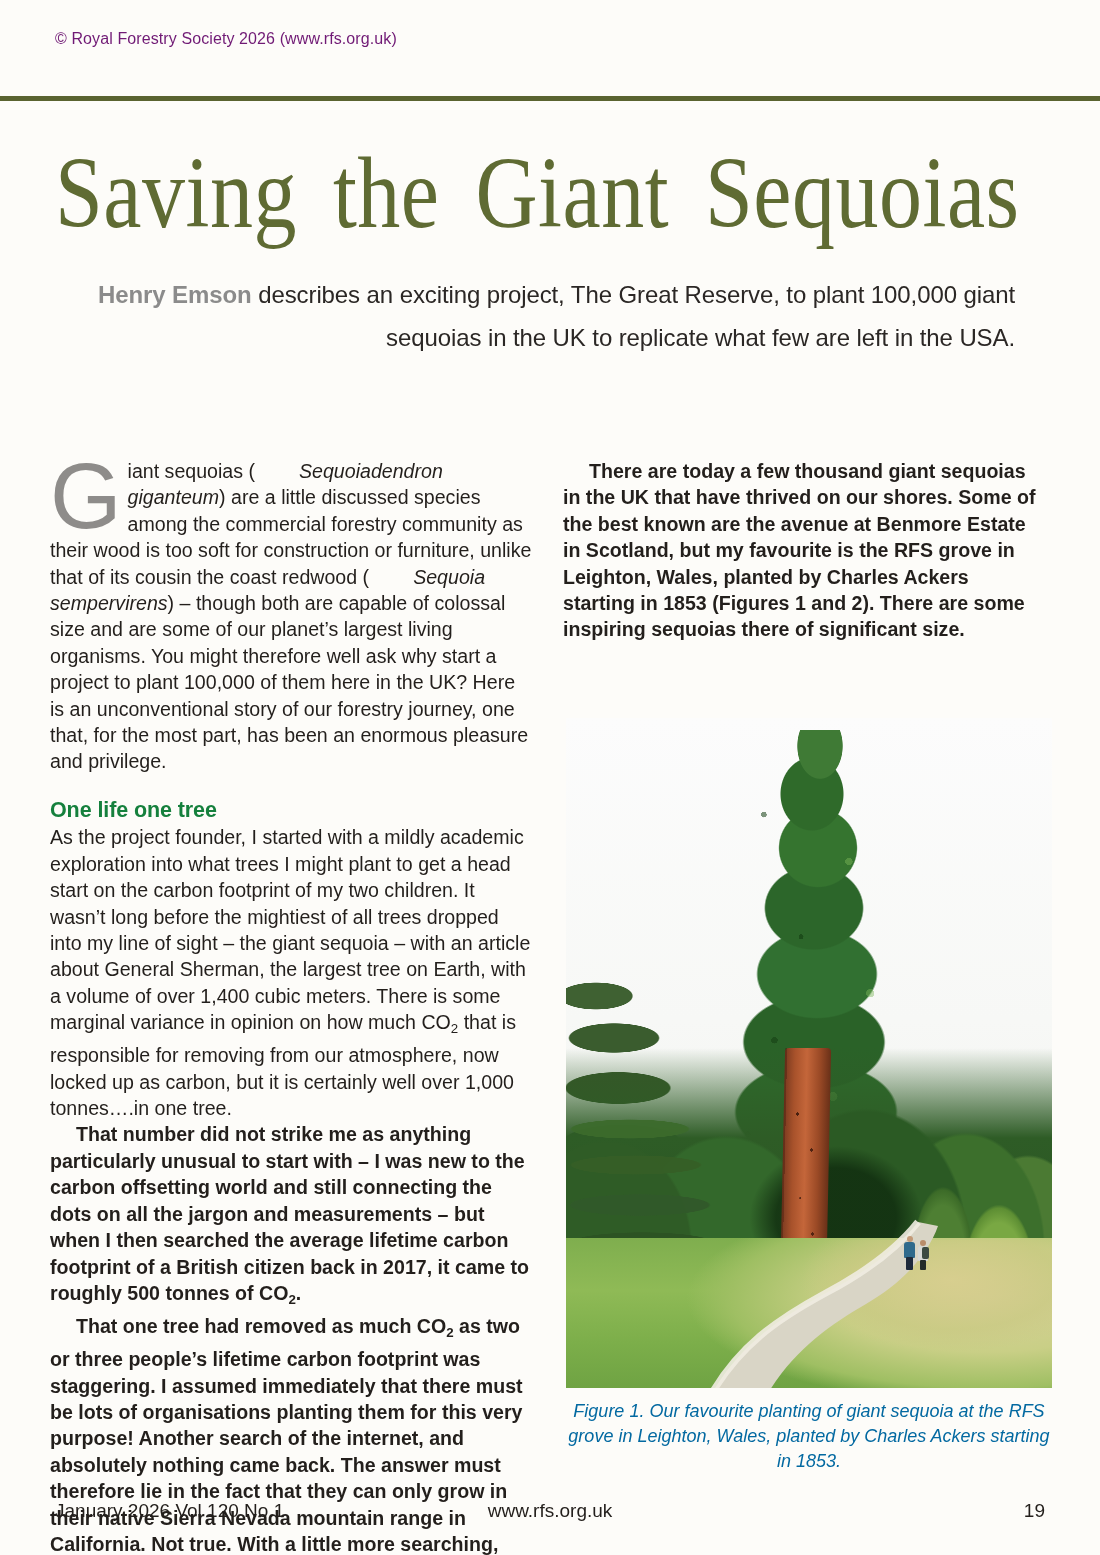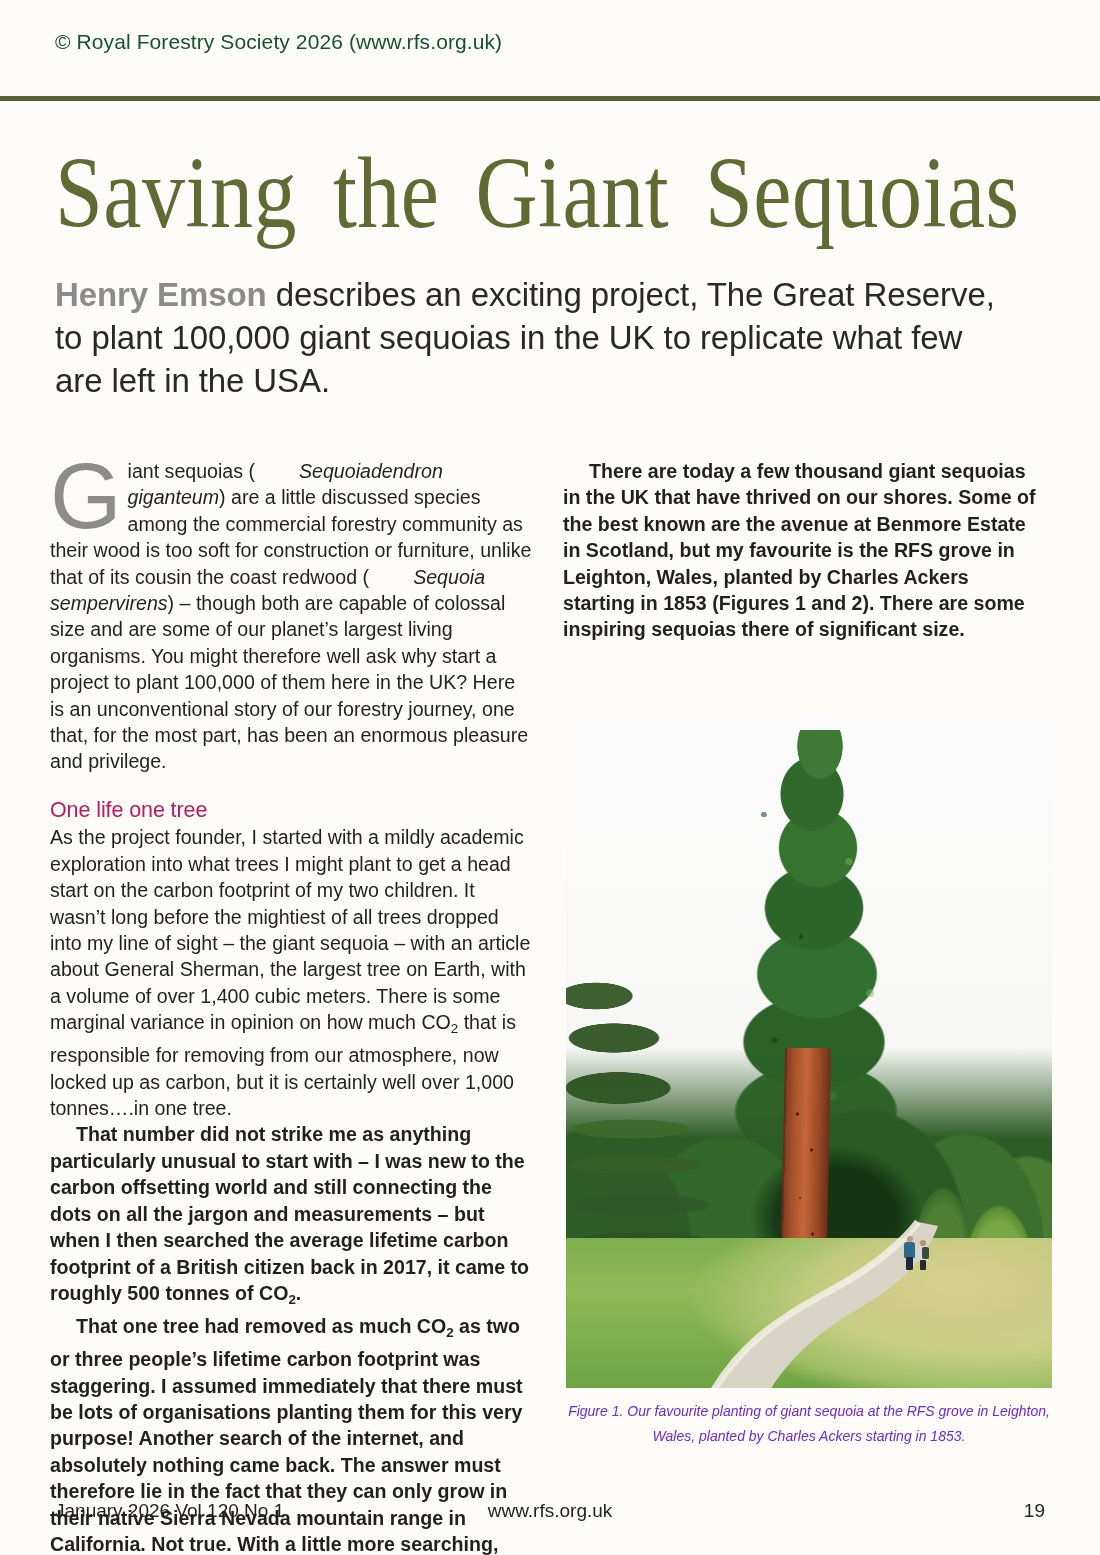--- a/index.html
+++ b/index.html
@@ -15,23 +15,23 @@
     font-family: "Liberation Sans", sans-serif;
     color: #231f1c;
     overflow: hidden;
   }
 
   
   .copyright {
     position: absolute;
     left: 55px;
     top: 30px;
-    font-size: 21px;
+    font-size: 16px;
     letter-spacing: .1px;
-    color: #14532d;
+    color: #701a75;
   }
   .header-rule {
     position: absolute;
     left: 0;
     top: 96px;
     width: 1100px;
     height: 5px;
     background: #5a6330;
   }
 
@@ -51,24 +51,25 @@
     white-space: nowrap;
   }
   .title-inner { display: inline-block; word-spacing: 14px; }
 
   
   .standfirst {
     position: absolute;
     left: 55px;
     top: 273px;
     width: 960px;
-    font-size: 33px;
+    font-size: 24px;
     line-height: 43px;
     color: #2b2725;
     letter-spacing: -0.1px;
+    text-align: right;
   }
   .standfirst .byline {
     font-weight: bold;
     color: #8b8b8b;
   }
 
   
   .col {
     position: absolute;
     top: 458px;
@@ -95,22 +96,22 @@
     line-height: 68px;
     color: #8e8c8a;
     padding: 4px 4px 0 0;
     margin-right: 2px;
   }
 
   
   .sec-head {
     margin: 22px 0 1px 0;
     font-size: 21.5px;
-    font-weight: normal;
-    color: #be185d;
+    font-weight: bold;
+    color: #15803d;
     letter-spacing: -0.1px;
   }
 
   
   .figure {
     position: absolute;
     left: 566px;
     top: 718px;
     width: 486px;
   }
@@ -246,24 +247,24 @@
   .walker-b .torso { position:absolute; left:0; top:6px; width:10px; height:15px; background:#d7d9d6; border-radius:3px 3px 1px 1px;}
   .walker-b .pack  { position:absolute; left:4px; top:7px; width:7px; height:12px; background:#3c4a42; border-radius:2px;}
   .walker-b .head  { position:absolute; left:2px; top:0; width:6px; height:6px; background:#b98d6b; border-radius:50%;}
   .walker-b .legs  { position:absolute; left:2px; top:20px; width:6px; height:10px; background:#232c2a; border-radius:1px;}
 
   
   .caption {
     margin-top: 11px;
     width: 486px;
     text-align: center;
-    font-size: 14px;
+    font-size: 18px;
     line-height: 25px;
     font-style: italic;
-    color: #6d28d9;
+    color: #0369a1;
   }
 
   
   .footer {
     position: absolute;
     left: 55px;
     top: 1500px;
     width: 990px;
     font-size: 19px;
     color: #231f1c;

